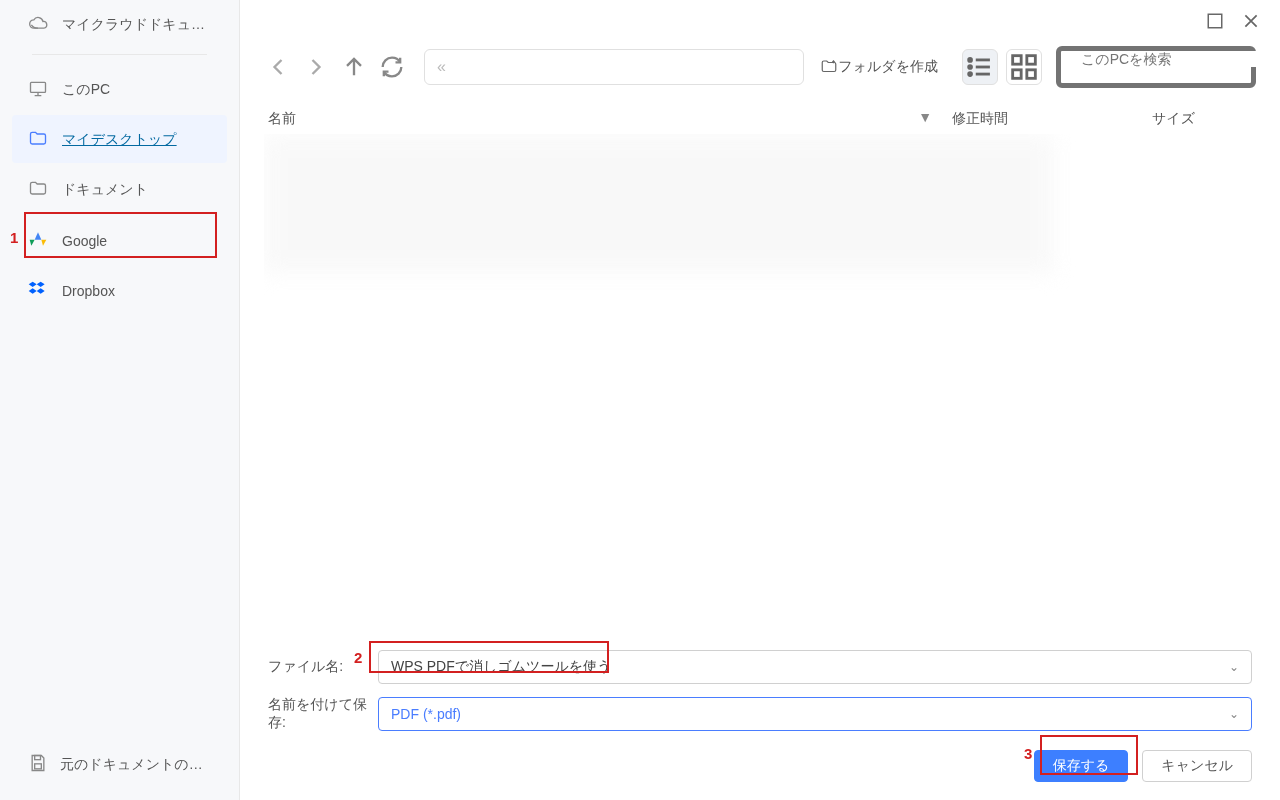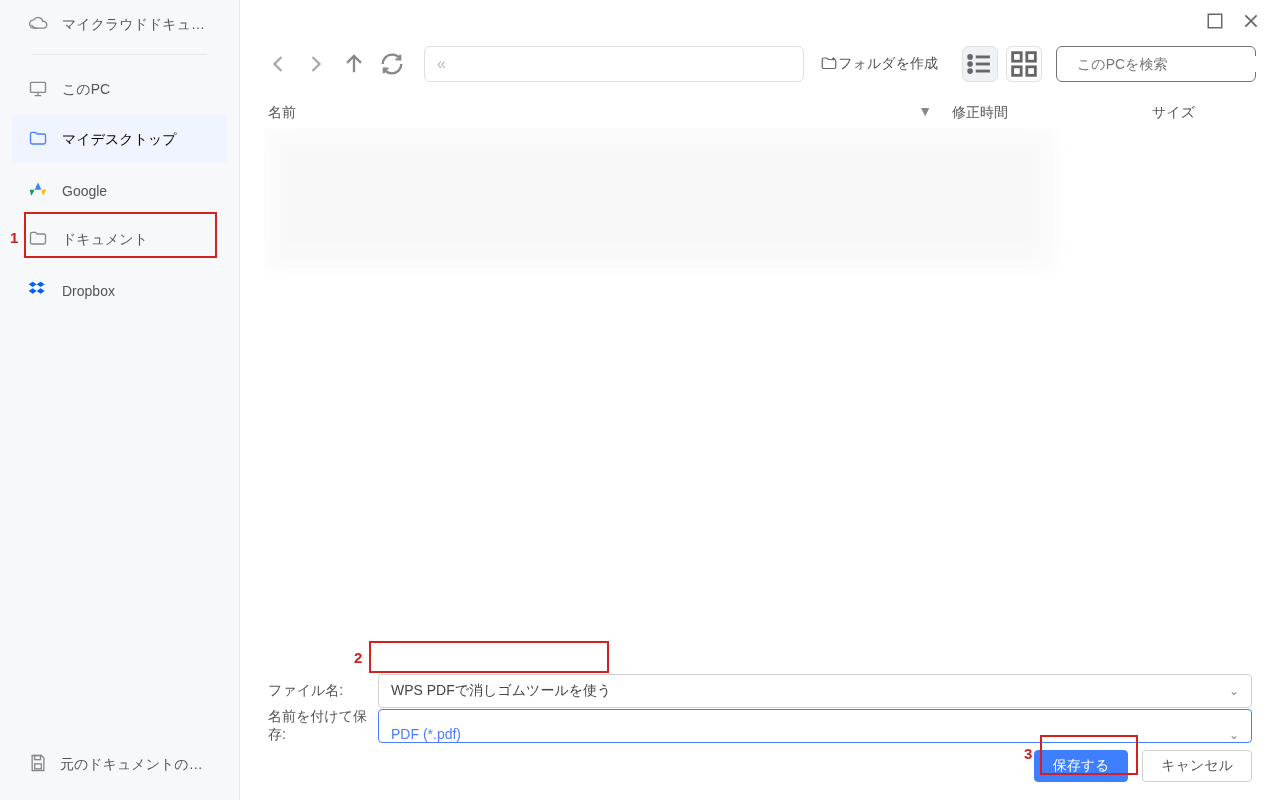--- a/index.html
+++ b/index.html
@@ -2,53 +2,53 @@
 <html><head>
 <meta charset="utf-8">
 <style>
 * { box-sizing: border-box; margin: 0; padding: 0; }
 body { font-family: "Hiragino Sans", "Meiryo", sans-serif; background: #fff; width: 1280px; height: 800px; overflow: hidden; font-size: 14px; color: #333; }
 .container { display: flex; height: 800px; }
 .sidebar { width: 240px; background: #f7f8fa; border-right: 1px solid #e8e8e8; display: flex; flex-direction: column; }
 .sidebar-title { font-size: 18px; font-weight: bold; padding: 28px 32px 20px; color: #222; }
 .sidebar-items { flex: 1; padding: 0 12px; }
 .sidebar-item { display: flex; align-items: flex-end; padding: 14px 16px; cursor: pointer; color: #555; border-radius: 4px; margin-bottom: 2px; }
-.sidebar-item.active { background: #eff4ff; color: #000000; }
+.sidebar-item.active { background: #eff4ff; color: #0369a1; text-decoration: underline; }
 .sidebar-item .icon { width: 20px; height: 20px; display: inline-flex; align-items: center; justify-content: center; margin-right: 14px; flex-shrink: 0; }
 .sidebar-divider { height: 1px; background: #e8e8e8; margin: 6px 20px 10px; }
 .sidebar-footer { padding: 16px 28px 24px; }
 .sidebar-footer-item { display: flex; align-items: center; color: #555; cursor: pointer; }
 .sidebar-footer-item .icon { width: 20px; margin-right: 12px; }
 .annotation { position: absolute; color: #d32020; font-weight: bold; font-size: 15px; z-index: 10; }
 .annotation-box { position: absolute; border: 2px solid #d32020; z-index: 9; pointer-events: none; }
 .main { flex: 1; display: flex; flex-direction: column; position: relative; }
 .titlebar { display: flex; justify-content: flex-end; align-items: center; padding: 12px 20px 0; gap: 18px; }
 .titlebar .win-btn { width: 18px; height: 18px; cursor: pointer; display: flex; align-items: center; justify-content: center; color: #666; }
 .toolbar { display: flex; align-items: center; padding: 16px 24px 8px; gap: 10px; }
 .nav-btn { width: 28px; height: 28px; display: flex; align-items: center; justify-content: center; color: #888; cursor: pointer; }
 .path-bar { flex: 1; border: 1px solid #e0e0e0; border-radius: 6px; height: 36px; display: flex; align-items: center; padding: 0 12px; color: #bbb; font-size: 16px; margin-left: 8px; background: #fff; }
 .create-folder { display: flex; align-items: center; color: #555; cursor: pointer; padding: 6px 6px; white-space: nowrap; }
 .view-toggle { display: flex; gap: 8px; margin-left: 8px; }
 .view-btn { width: 36px; height: 36px; border: 1px solid #e0e0e0; border-radius: 6px; display: flex; align-items: center; justify-content: center; cursor: pointer; color: #666; background: #fff; }
 .view-btn.active { background: #eef1f5; }
-.search-bar { border: 1px solid #737373; border-radius: 6px; height: 36px; display: flex; align-items: center; padding: 16px 12px; width: 200px; background: #fff; margin-left: 4px; }
+.search-bar { border: 5px solid #737373; border-radius: 6px; height: 36px; display: flex; align-items: flex-end; padding: 16px 12px; width: 200px; background: #fff; margin-left: 4px; }
 .search-bar input { border: none; outline: none; flex: 1; font-size: 14px; color: #333; }
 .search-bar .icon { margin-right: 8px; color: #4a7dff; }
 .columns { display: flex; padding: 14px 28px 6px; color: #555; font-size: 14px; background: #fff; }
 .col-name { flex: 1; font-family: Liberation Serif, serif; }
 .col-mod { width: 200px; }
 .col-size { width: 100px; }
 .sort-ind { margin-left: auto; margin-right: 20px; color: #888; }
 .file-area { flex: 1; margin: 0 24px 6px; overflow: hidden; }
 .file-blur { width: 790px; height: 140px; background: #f5f5f5; border-radius: 4px; filter: blur(10px); opacity: 0.6; }
 .bottom-form { padding: 12px 28px 18px; }
-.form-row { display: flex; align-items: center; }
+.form-row { display: flex; align-items: center; margin-bottom: 12px; }
 .form-label { width: 110px; color: #555; font-size: 14px; }
 .form-input { flex: 1; border: 1px solid #d0d0d0; border-radius: 4px; height: 34px; padding: 0 12px; display: flex; align-items: center; justify-content: space-between; color: #444; background: #fff; position: relative; }
-.form-input.blue { border-color: #4a7dff; align-items: flex-end; }
+.form-input.blue { border-color: #4a7dff; }
 .form-input.blue span:first-child { color: #4a7dff; }
 .chev { color: #888; font-size: 12px; }
 .button-row { display: flex; justify-content: flex-end; gap: 14px; padding-top: 6px; }
 .btn { height: 32px; padding: 0 18px; border-radius: 4px; border: 1px solid #d0d0d0; background: #fff; cursor: pointer; font-size: 14px; color: #555; }
 .btn.primary { background: #3d7fff; border-color: #3d7fff; color: #fff; }
 svg { width: 100%; height: 100%; }
 </style>
 </head>
 <body>
 
@@ -77,35 +77,35 @@
       <div class="sidebar-item active" style="position:relative;">
         <span class="icon">
             <svg viewBox="0 0 24 24" fill="none" stroke="#4a7dff" stroke-width="1.6">
               <path d="M3 6a2 2 0 012-2h4l2 2h8a2 2 0 012 2v8a2 2 0 01-2 2H5a2 2 0 01-2-2V6z"></path>
             </svg>
           </span>
         <span>マイデスクトップ</span>
       </div>
       <div class="sidebar-item">
         <span class="icon">
+            <svg viewBox="0 0 24 24" fill="none" stroke="#888" stroke-width="1.6">
+              <path d="M3 6a2 2 0 012-2h4l2 2h8a2 2 0 012 2v8a2 2 0 01-2 2H5a2 2 0 01-2-2V6z"></path>
+            </svg>
+          </span>
+        <span>ドキュメント</span>
+      </div>
+      <div class="sidebar-item">
+        <span class="icon">
             <svg viewBox="0 0 24 24">
               <path fill="#0F9D58" d="M4 20l4-7H2l2 7z"></path>
               <path fill="#4285F4" d="M8 13l4-9 4 9H8z"></path>
               <path fill="#FBBC05" d="M16 13h6l-4 7-2-7z"></path>
             </svg>
           </span>
         <span>Google</span>
-      </div>
-      <div class="sidebar-item">
-        <span class="icon">
-            <svg viewBox="0 0 24 24" fill="none" stroke="#888" stroke-width="1.6">
-              <path d="M3 6a2 2 0 012-2h4l2 2h8a2 2 0 012 2v8a2 2 0 01-2 2H5a2 2 0 01-2-2V6z"></path>
-            </svg>
-          </span>
-        <span>ドキュメント</span>
       </div>
       <div class="sidebar-item">
         <span class="icon">
             <svg viewBox="0 0 24 24" fill="#0061FE">
               <path d="M6 3l6 4-6 4-6-4 6-4zm12 0l6 4-6 4-6-4 6-4zM6 13l6 4-6 4-6-4 6-4zm12 0l6 4-6 4-6-4 6-4z" transform="scale(0.8) translate(1,1)"></path>
             </svg>
           </span>
         <span>Dropbox</span>
       </div>
     </div>

